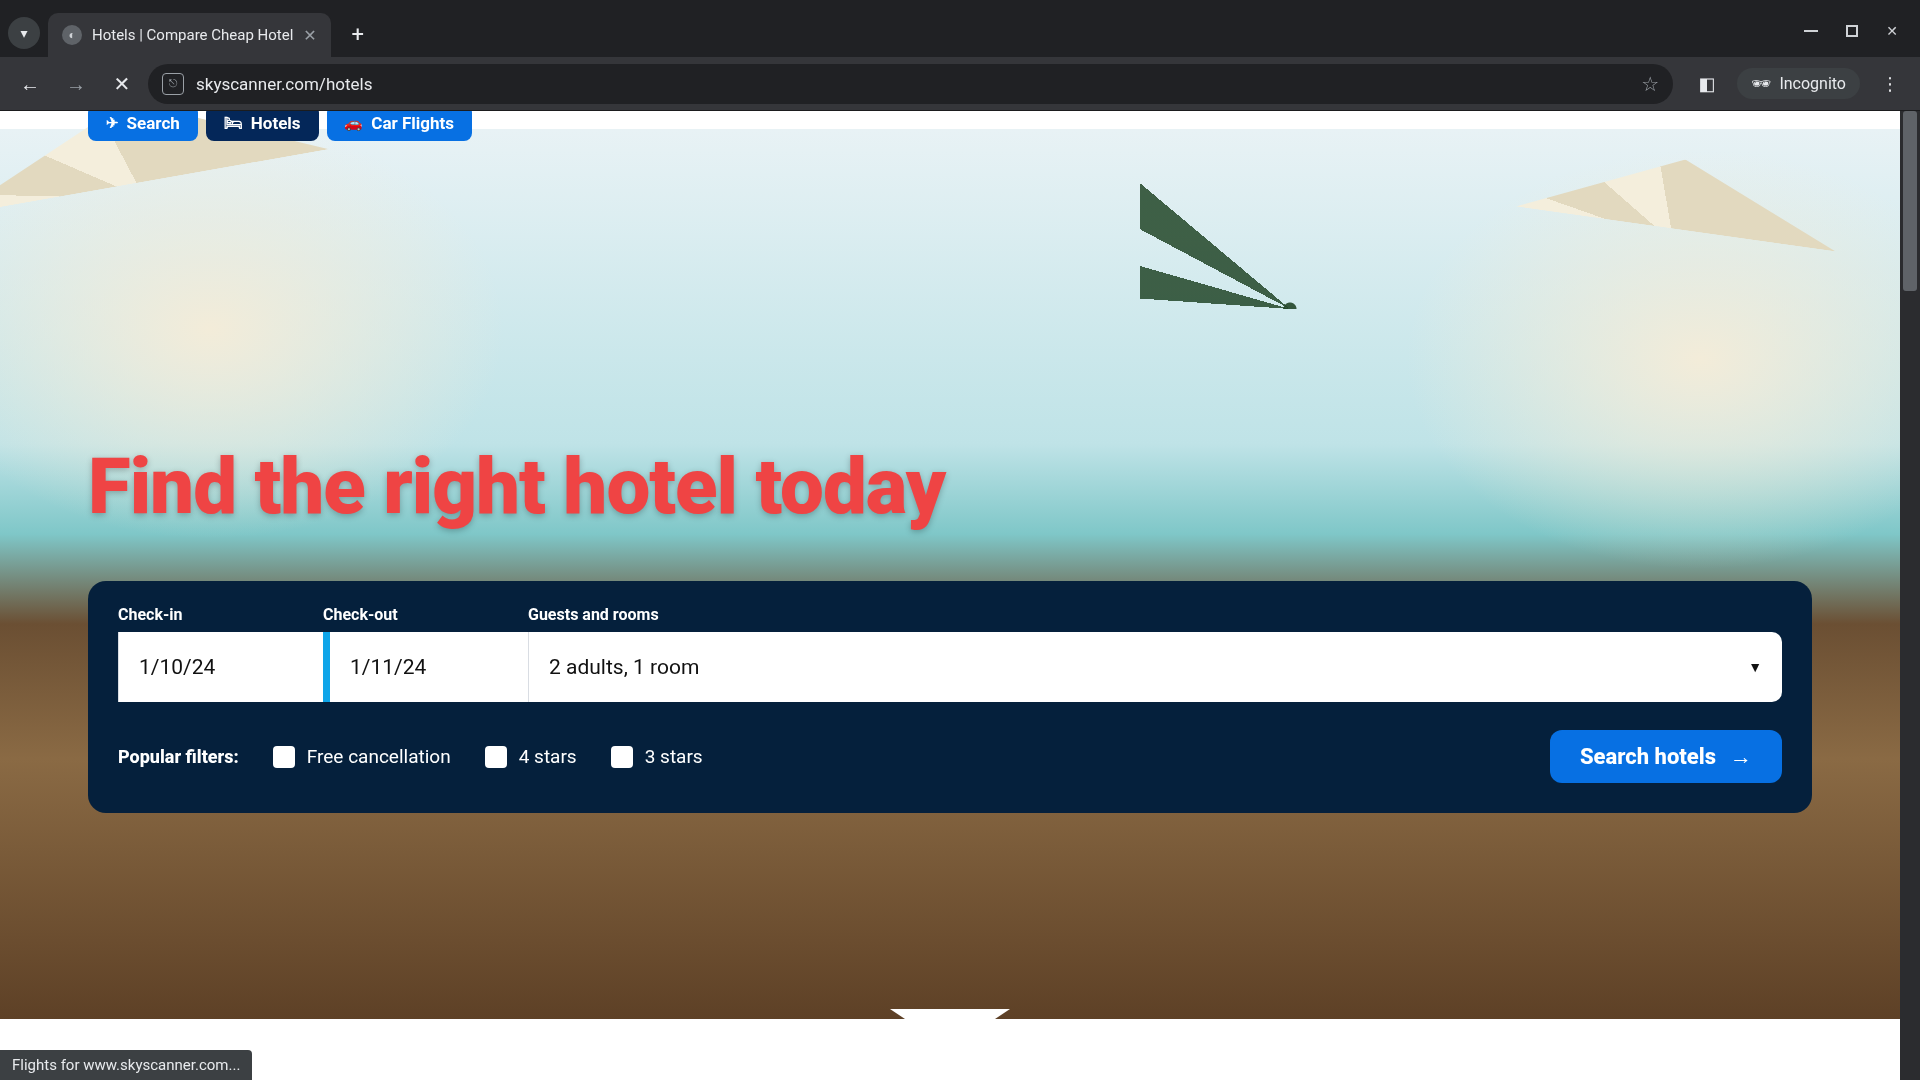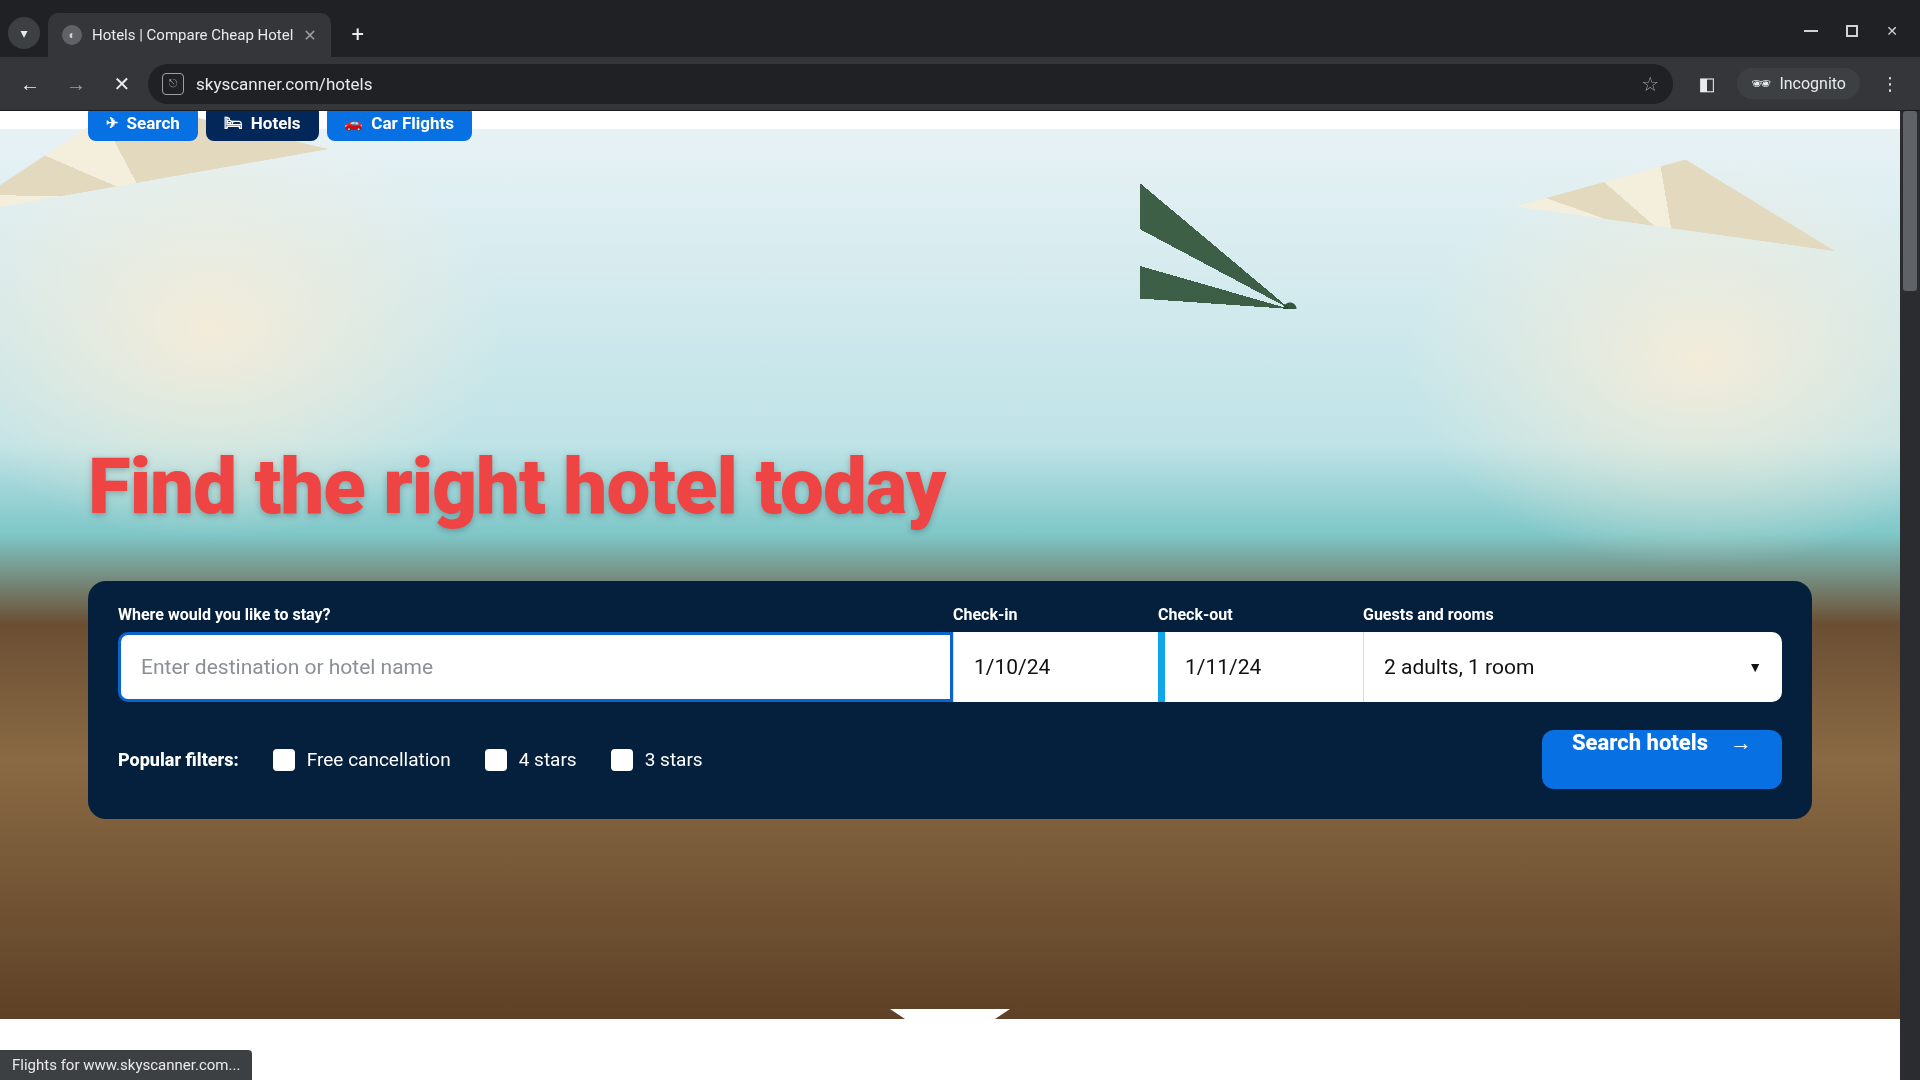--- a/index.html
+++ b/index.html
@@ -83,21 +83,21 @@
   .f-checkout { flex:0 0 205px;}
   .f-checkout .inputbox{ border-radius:0; border-left:7px solid #0ea5e9;}
   .f-guests { flex:1;}
   .f-guests .inputbox{ border-radius:0 10px 10px 0; border-left:1px solid #d9dde3; justify-content:space-between;}
   .caret-down { color:#111; font-size:14px;}
 
   .row2 { display:flex; align-items:center; margin-top:28px; gap:34px;}
   .filters-label{ font-size:18px; font-weight:800;}
   .chk { display:flex; align-items:center; gap:12px; font-size:19px;}
   .chk .box { width:22px; height:22px; background:#fff; border-radius:4px;}
-  .search-btn { margin-left:auto; background:#0770e3; color:#fff; border:none; border-radius:12px; height:59px; padding:0 30px; display:flex; gap:22px; font-size:22px; font-weight:800;}
+  .search-btn { margin-left:auto; background:#0770e3; color:#fff; border:none; border-radius:12px; height:53px; padding:0 30px; display:flex; align-items:center; gap:14px; font-size:22px; font-weight:800;}
   .search-btn .arrow{ font-size:22px;}
 
   
   .below { position:absolute; left:0; right:0; top:908px; bottom:0; background:#fff;}
   .notch { position:absolute; left:50%; top:898px; transform:translateX(-50%); width:120px; height:40px; background:#fff; clip-path: polygon(0 0, 50% 100%, 100% 0); }
 
   
   .statusbar { position:absolute; left:0; bottom:0; height:30px; background:#3c4043; color:#e8eaed; font-size:15px; padding:0 12px; display:flex; align-items:center; border-top-right-radius:4px;}
 </style>
 </head>
@@ -160,26 +160,20 @@
     <div class="hero">
       <div class="umbrella left"></div>
       <div class="umbrella right"></div>
       <div class="palm"></div>
     </div>
 
     <h1 class="headline">Find the right hotel today</h1>
 
     <div class="card">
       <div class="row1">
-        <div class="field f-dest">
-          <label>Where would you like to stay?</label>
-          <div class="inputbox" style="position:relative;">
-            <input type="text" placeholder="Enter destination or hotel name" value="" style="">
-          </div>
-        </div>
         <div class="field f-checkin">
           <label>Check-in</label>
           <div class="inputbox">
             <span>1/10/24</span>
           </div>
         </div>
         <div class="field f-checkout">
           <label>Check-out</label>
           <div class="inputbox">
             <span>1/11/24</span>

